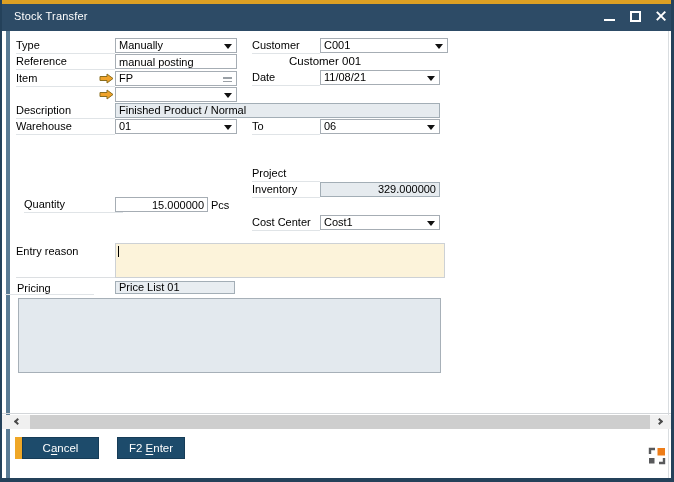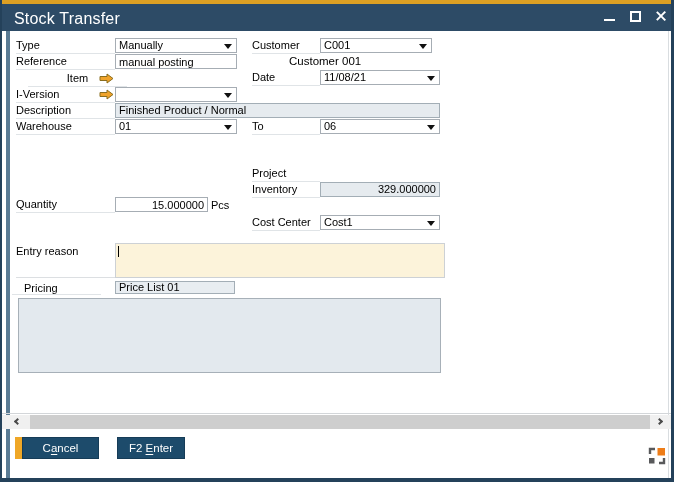--- a/index.html
+++ b/index.html
@@ -4,21 +4,21 @@
 <style>
   html,body{margin:0;padding:0;background:#e8e8e8;}
   *{box-sizing:border-box;}
   .win{
     position:relative;width:674px;height:482px;background:#fff;
     font-family:"Liberation Sans","DejaVu Sans",sans-serif;font-size:11px;color:#000;
     overflow:hidden;border-left:2px solid #24415a;border-right:3px solid #24415a;border-bottom:4px solid #24415a;
   }
   .accent-top{position:absolute;left:-2px;top:0;width:674px;height:4px;background:#dda023;}
   .titlebar{position:absolute;left:-2px;top:4px;width:674px;height:27px;background:#2d4b66;}
-  .title{position:absolute;left:14px;top:6px;color:#fff;font-size:16px;letter-spacing:.2px;}
+  .title{position:absolute;left:14px;top:6px;color:#fff;font-size:11px;letter-spacing:.2px;}
   .winbtn{position:absolute;top:8px;width:16px;height:16px;cursor:pointer;}
   .min-glyph{position:absolute;left:2px;bottom:3px;width:11px;height:2px;background:#fff;}
   .max-glyph{position:absolute;left:2px;top:3px;width:11px;height:11px;border:2px solid #fff;}
   .close-glyph{position:absolute;left:1px;top:1px;width:14px;height:14px;}
   .close-glyph:before,.close-glyph:after{content:"";position:absolute;left:6px;top:1px;width:2.4px;height:12px;background:#fff;}
   .close-glyph:before{transform:rotate(45deg);}
   .close-glyph:after{transform:rotate(-45deg);}
   .left-strip{position:absolute;left:4px;top:31px;width:4px;height:447px;background:#5a7b94;}
   .right-line{position:absolute;left:666px;top:31px;width:1px;height:447px;background:#d9dde0;}
   .lbl{position:absolute;height:16px;line-height:14px;border-bottom:1px solid #e0e4e7;color:#000;}
@@ -76,79 +76,85 @@
   <div class="right-line"></div>
 
   <div class="lbl" style="left:14px;top:38px;width:99px;">Type</div>
   <div class="combo" style="left:113px;top:38px;width:122px;">
     <span>Manually</span><span class="dd"></span>
   </div>
 
   <div class="lbl" style="left:14px;top:54px;width:99px;">Reference</div>
   <input class="field" style="left: 113px; top: 54px; width: 122px;" value="manual posting">
 
-  <div class="lbl" style="left:26px;top:71px;width:99px;text-align:center;">Item</div>
+  <div class="lbl" style="left:14px;top:71px;width:99px;">Item</div>
   <svg class="linkarrow" style="left:97px;top:73px;" viewBox="0 0 15 11">
     <path d="M1 3.5h7V1l6 4.5-6 4.5V7.5H1z" fill="#f0a32a" stroke="#8a6e1f" stroke-width="1"></path>
   </svg>
+  <div class="field" style="left:113px;top:71px;width:122px;padding-right:16px;">
+    <span>FP</span>
+    <span class="cfl">
+        <i></i>
+        <i></i>
+      </span>
+  </div>
 
-  <div class="lbl" style="left:14px;top:87px;width:99px;">I-Version</div>
   <svg class="linkarrow" style="left:97px;top:89px;" viewBox="0 0 15 11">
     <path d="M1 3.5h7V1l6 4.5-6 4.5V7.5H1z" fill="#f0a32a" stroke="#8a6e1f" stroke-width="1"></path>
   </svg>
   <div class="combo" style="left:113px;top:87px;width:122px;">
     <span></span><span class="dd"></span>
   </div>
 
   <div class="lbl" style="left:14px;top:103px;width:99px;">Description</div>
   <div class="ro" style="left:113px;top:103px;width:325px;">Finished Product / Normal</div>
 
   <div class="lbl" style="left:14px;top:119px;width:99px;">Warehouse</div>
   <div class="combo" style="left:113px;top:119px;width:122px;">
     <span>01</span><span class="dd"></span>
   </div>
 
   <div class="lbl" style="left:250px;top:38px;width:68px;">Customer</div>
-  <div class="combo" style="left:318px;top:38px;width:112px;">
+  <div class="combo" style="left:318px;top:38px;width:128px;">
     <span>C001</span><span class="dd"></span>
   </div>
 
   <div class="cname">Customer 001</div>
 
   <div class="lbl" style="left:250px;top:70px;width:68px;">Date</div>
   <div class="combo" style="left:318px;top:70px;width:120px;">
     <span>11/08/21</span><span class="dd"></span>
   </div>
 
   <div class="lbl" style="left:250px;top:119px;width:68px;">To</div>
   <div class="combo" style="left:318px;top:119px;width:120px;">
     <span>06</span><span class="dd"></span>
   </div>
 
   <div class="lbl" style="left:250px;top:166px;width:68px;">Project</div>
 
   <div class="lbl" style="left:250px;top:182px;width:68px;">Inventory</div>
   <div class="ro rt" style="left:318px;top:182px;width:120px;padding-left:21px;">329.000000</div>
 
-  <div class="lbl" style="left:14px;top:197px;width:99px;">Quantity</div>
+  <div class="lbl" style="left:22px;top:197px;width:99px;">Quantity</div>
   <input class="field rt" style="left: 113px; top: 197px; width: 93px;" value="15.000000">
   <div class="unit">Pcs</div>
 
   <div class="lbl" style="left:250px;top:215px;width:68px;">Cost Center</div>
   <div class="combo" style="left:318px;top:215px;width:120px;">
     <span>Cost1</span><span class="dd"></span>
   </div>
 
   <div class="lbl" style="left:14px;top:244px;width:99px;height:34px;border-bottom:1px solid #dcdfe2;">Entry reason</div>
   <div class="entry">
     <span></span>
     <span class="caret"></span>
   </div>
 
-  <div class="lbl" style="left:10px;top:281px;width:89px;height:14px;padding-left:12px;">Pricing</div>
+  <div class="lbl" style="left:3px;top:281px;width:89px;height:14px;padding-left:12px;">Pricing</div>
   <div class="ro" style="left:113px;top:281px;width:120px;height:13px;line-height:11px;background:#e8edf1;">Price List 01</div>
 
   <div class="panel"></div>
 
   <div class="hline"></div>
   <div class="sbar">
     <div class="sarrow" style="left:12px;">
         <span class="chev l"></span>
       </div>
     <div class="sthumb"></div>

